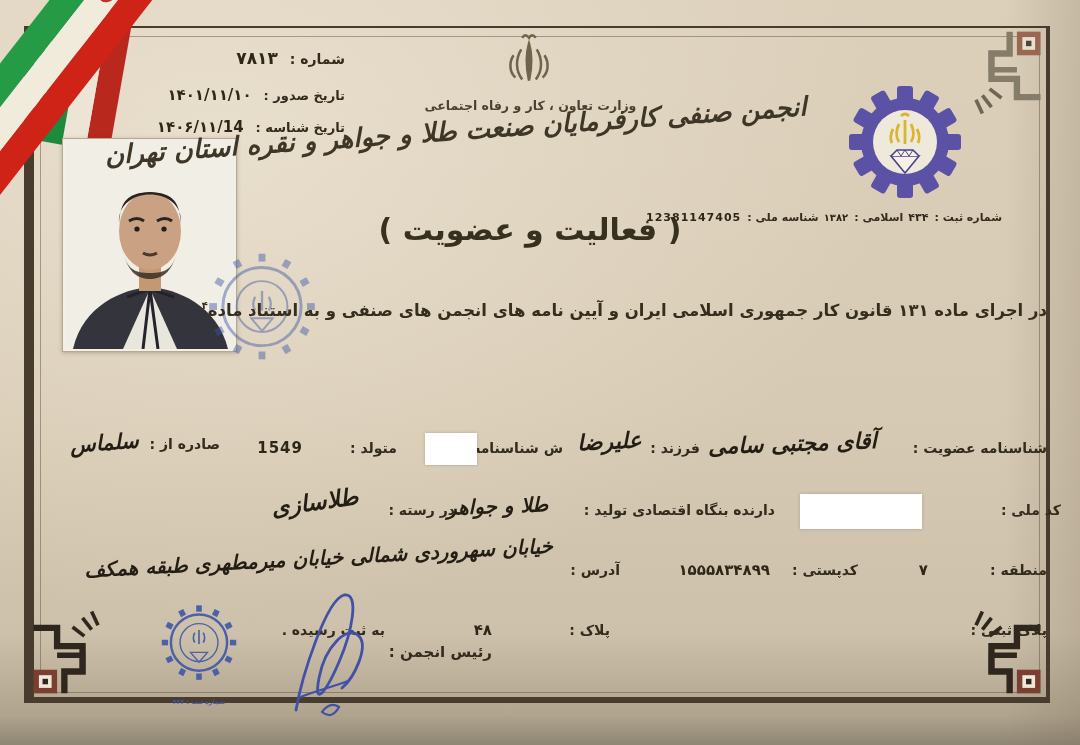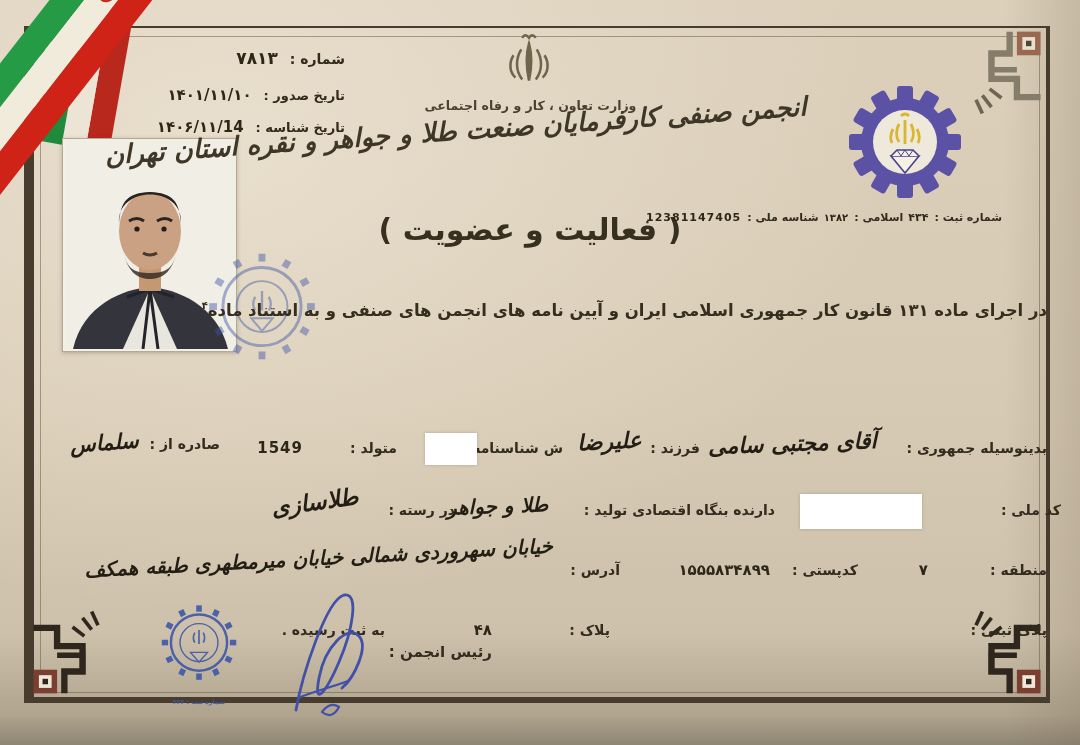--- a/index.html
+++ b/index.html
@@ -228,21 +228,21 @@
     <div class="pair" style="gap:6px">
       <span class="lbl" style="font-size:11px">شناسه ملی :</span>
       <span class="num" style="font-size:11px">12381147405</span>
     </div>
   </div>
 
   <div class="abs" style="top:300px;right:33px;left:255px;text-align:left;font-size:16.5px;font-weight:bold;color:#352d1d">
     <span>در اجرای ماده ۱۳۱ قانون کار جمهوری اسلامی ایران و آیین نامه های انجمن های صنفی و به استناد ماده</span><sup class="fnote">۴</sup>
   </div>
 
-  <span class="abs lbl" style="top:440px;right:33px">بدینوسیله جمهوری :</span>
+  <span class="abs lbl" style="top:440px;right:33px">شناسنامه عضویت :</span>
   <span class="abs hand" style="top:430px;right:203px;font-size:22px;transform:rotate(-2deg)">آقای مجتبی سامی</span>
   <span class="abs lbl" style="top:440px;right:380px">فرزند :</span>
   <span class="abs hand" style="top:428px;right:438px;font-size:22px;transform:rotate(-3deg)">علیرضا</span>
   <span class="abs lbl" style="top:440px;right:517px">ش شناسنامه :</span>
   <div class="redact" style="top:433px;right:603px;width:52px;height:32px"></div>
   <span class="abs lbl" style="top:440px;right:683px">متولد :</span>
   <span class="abs num" style="top:439px;right:777px">1549</span>
   <span class="abs lbl" style="top:436px;right:860px">صادره از :</span>
   <span class="abs hand" style="top:430px;right:941px;font-size:21px;transform:rotate(-4deg)">سلماس</span>
 

